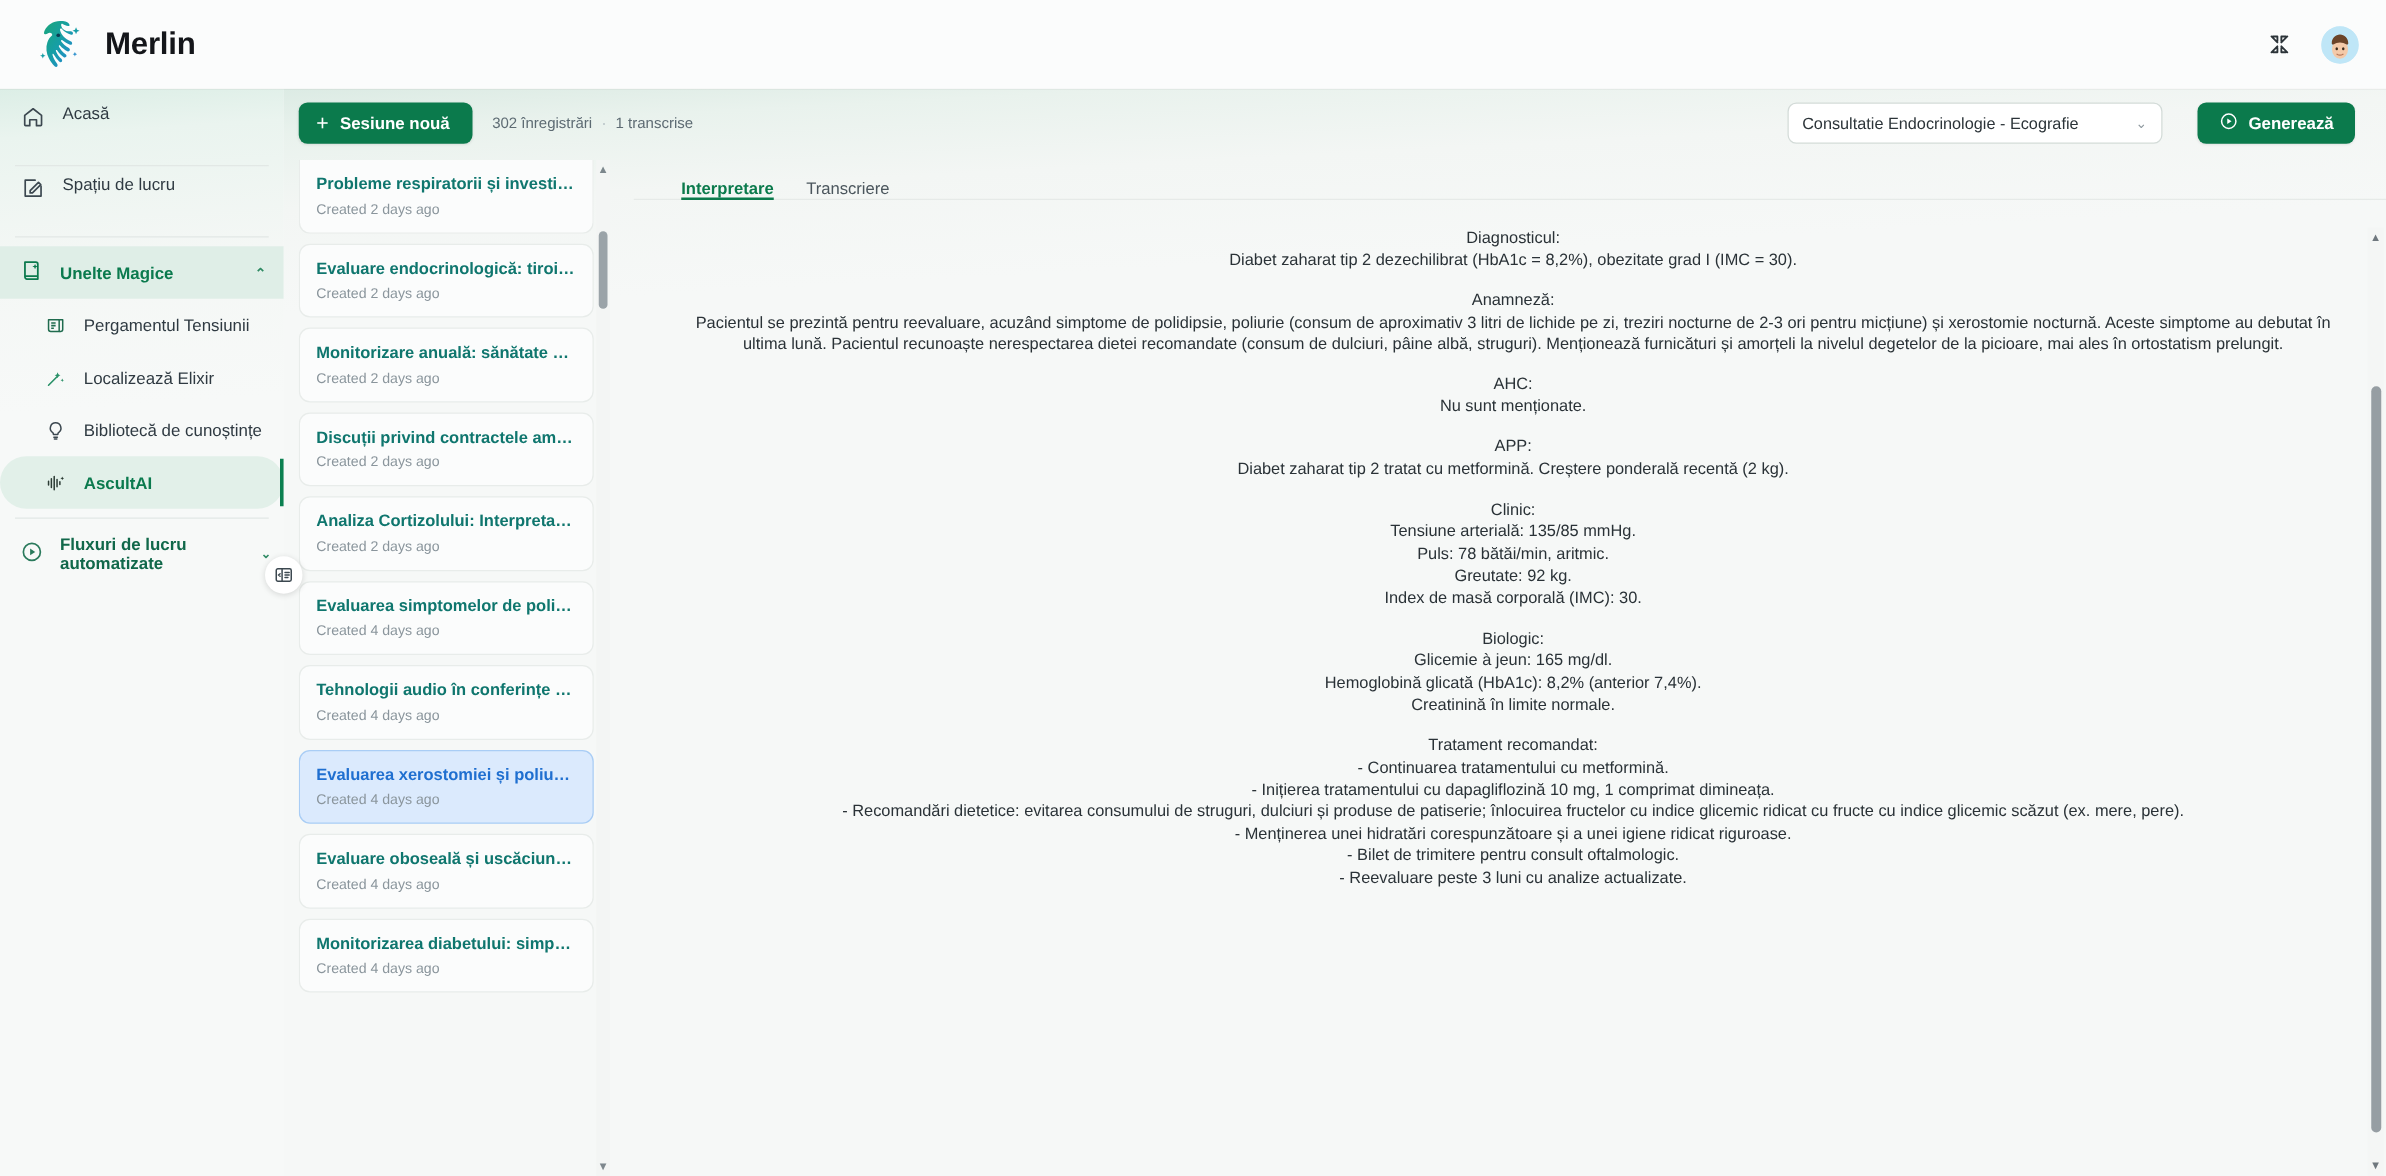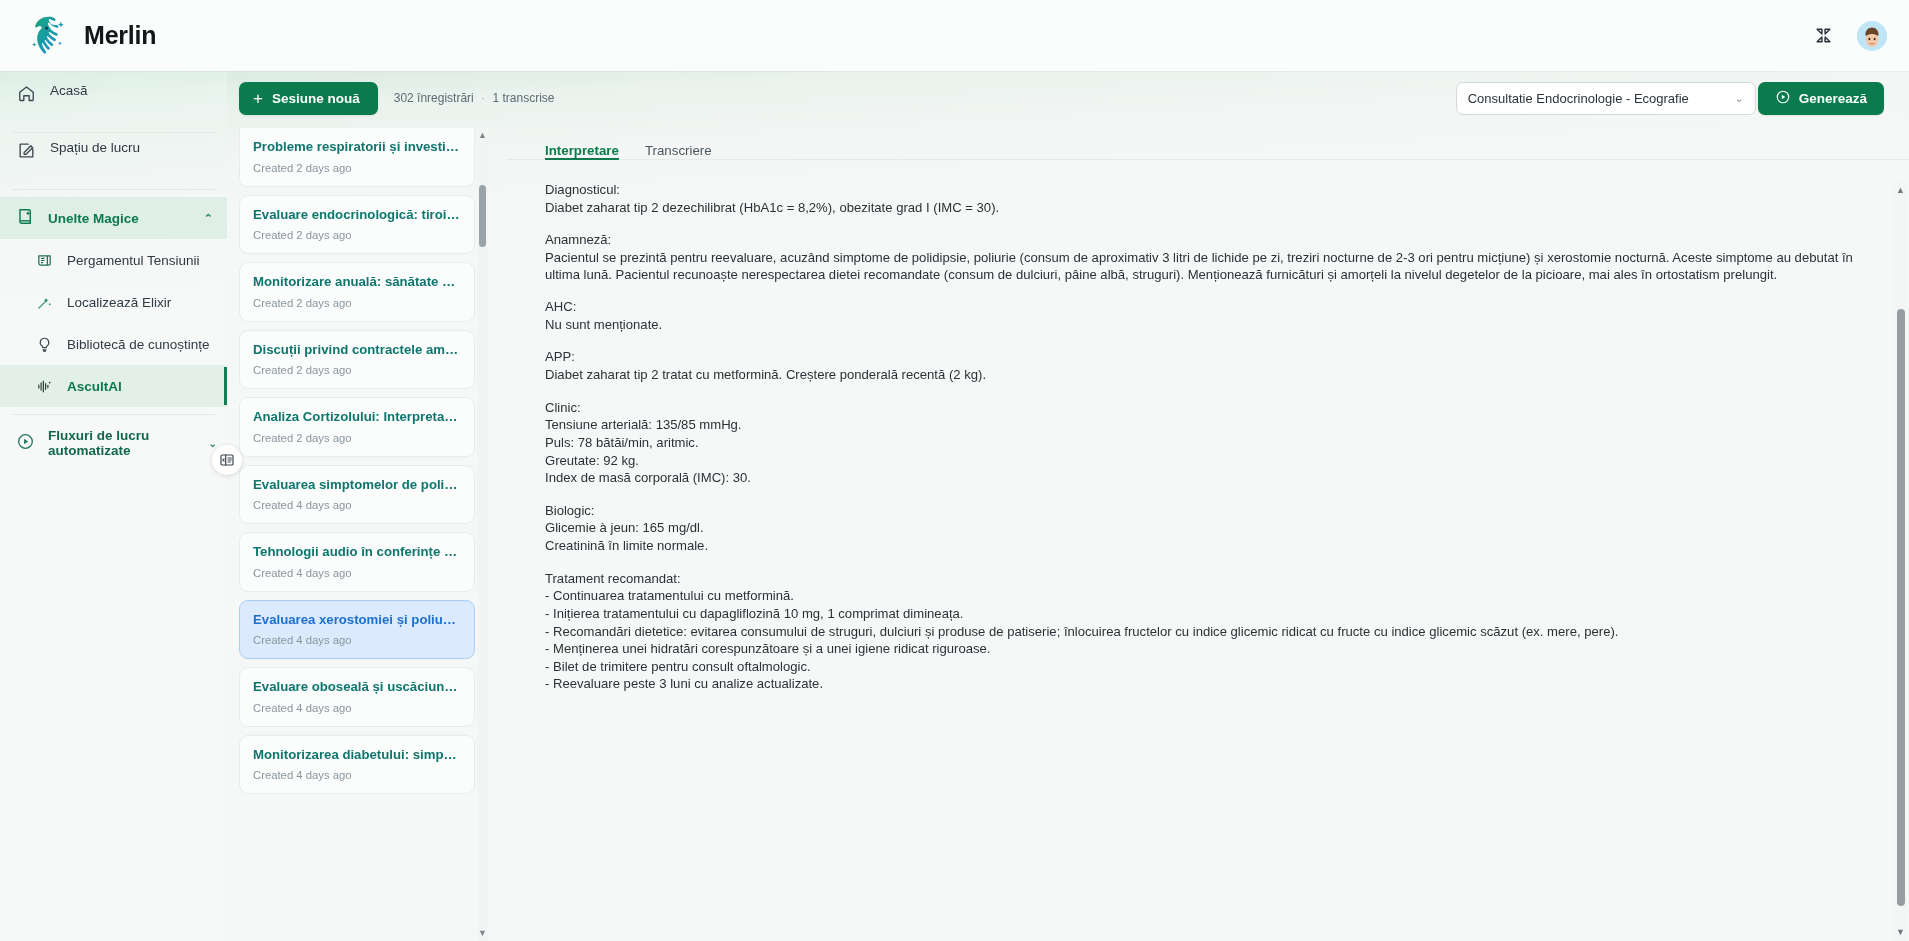--- a/index.html
+++ b/index.html
@@ -50,21 +50,21 @@
     height: 42px; padding: 0 14px 0 16px; cursor: pointer;
     background: #dfeee7; color: #0b7a4e; font-weight: bold; font-size: 13.5px;
   }
   .nav-group-head .caret { margin-left: auto; font-size: 11px; color: #2e8a63; }
   .nav-sub {
     display: flex; align-items: center; gap: 13px;
     height: 42px; padding: 0 14px 0 34px; cursor: pointer;
     font-size: 13.5px; color: #2f3a42; position: relative;
   }
   .nav-sub .nv-ico { width: 20px; height: 20px; flex: 0 0 20px; display: flex; align-items: center; justify-content: center; }
-  .nav-sub.active { background: #e2f0e9; color: #0b7a4e; font-weight: bold; }
+  .nav-sub.active { background: #e2f0e9; color: #0b7a4e; font-weight: bold; border-radius: 21px; }
   .nav-sub.active:after { content: ""; position: absolute; right: 0; top: 2px; bottom: 2px; width: 3px; background: #0b8050; }
   .nav-bottom { display: flex; align-items: center; gap: 13px; height: 42px; padding: 0 10px 0 16px; cursor: pointer;
     font-size: 13.5px; color: #11684a; font-weight: bold; }
   .nav-bottom .caret { margin-left: -4px; font-size: 10px; color: #2e8a63; }
 
   .panel-toggle {
     position: absolute; left: 212px; top: 374px; width: 30px; height: 30px;
     border-radius: 50%; background: #ffffff; box-shadow: 0 1px 5px rgba(0,0,0,0.14);
     display: flex; align-items: center; justify-content: center; cursor: pointer; z-index: 30;
   }
@@ -81,21 +81,21 @@
   }
   .btn-new {
     background: #0b7a4c; color: #fff; border: none; border-radius: 7px;
     height: 33px; padding: 0 18px 0 14px; font-size: 13.5px; font-weight: bold;
     display: inline-flex; align-items: center; gap: 9px; cursor: pointer;
     font-family: "Liberation Sans", sans-serif; box-shadow: 0 1px 2px rgba(0,0,0,0.08);
   }
   .btn-new .plus { font-size: 17px; font-weight: normal; line-height: 1; }
   .counts { font-size: 12px; color: #5d6b73; }
   .counts .dot { color: #a8b4ba; margin: 0 4px; }
-  .toolbar-right { margin-left: auto; display: flex; align-items: center; gap: 2px; }
+  .toolbar-right { margin-left: auto; display: flex; align-items: center; gap: 28px; }
   .select {
     width: 300px; height: 33px; border: 1px solid #d3dbd8; border-radius: 7px;
     background: #fff; display: flex; align-items: center; padding: 0 11px;
     font-size: 13px; color: #2c3439; cursor: pointer;
   }
   .select .sel-caret { margin-left: auto; color: #8a959b; font-size: 11px; }
   .btn-gen {
     background: #0b7a4c; color: #fff; border: none; border-radius: 7px;
     height: 33px; padding: 0 17px; font-size: 13.5px; font-weight: bold;
     display: inline-flex; align-items: center; gap: 8px; cursor: pointer;
@@ -135,21 +135,21 @@
 
   
   .doc-col { flex: 1; min-width: 0; display: flex; flex-direction: column; padding: 0 0 0 16px; }
   .tabs { display: flex; gap: 26px; padding: 18px 0 0 38px; flex: 0 0 auto; border-bottom: 1px solid #e6eae8; }
   .tab {
     font-size: 13.3px; color: #4b565d; cursor: pointer;
     border-bottom: 2px solid transparent; margin-bottom: -1px;
   }
   .tab.active { color: #0b7a4c; font-weight: bold; border-bottom-color: #0b7a4c; }
 
-  .doc-wrap { flex: 1; min-height: 0; display: flex; padding: 22px 0 0 0; }
+  .doc-wrap { flex: 1; min-height: 0; display: flex; padding: 22px 0 0 0; text-align: center; }
   .doc {
     flex: 1; min-width: 0; overflow: hidden;
     padding: 0 18px 0 38px; font-size: 13.1px; color: #2a3237; line-height: 1.27;
   }
   .doc p { margin: 0; }
   .doc .gap { height: 15px; }
   .doc .line { margin-bottom: 1px; }
 
   .dscroll {
     width: 13px; flex: 0 0 13px; background: #f4f6f5; margin-right: 2px;
@@ -412,20 +412,21 @@
                 <p class="line">Diabet zaharat tip 2 tratat cu metformină. Creștere ponderală recentă (2 kg).</p>
                 <div class="gap"></div>
                 <p class="line">Clinic:</p>
                 <p class="line">Tensiune arterială: 135/85 mmHg.</p>
                 <p class="line">Puls: 78 bătăi/min, aritmic.</p>
                 <p class="line">Greutate: 92 kg.</p>
                 <p class="line">Index de masă corporală (IMC): 30.</p>
                 <div class="gap"></div>
                 <p class="line">Biologic:</p>
                 <p class="line">Glicemie à jeun: 165 mg/dl.</p>
+                <p class="line">Hemoglobină glicată (HbA1c): 8,2% (anterior 7,4%).</p>
                 <p class="line">Creatinină în limite normale.</p>
                 <div class="gap"></div>
                 <p class="line">Tratament recomandat:</p>
                 <p class="line">- Continuarea tratamentului cu metformină.</p>
                 <p class="line">- Inițierea tratamentului cu dapagliflozină 10 mg, 1 comprimat dimineața.</p>
                 <p class="line">- Recomandări dietetice: evitarea consumului de struguri, dulciuri și produse de patiserie; înlocuirea fructelor cu indice glicemic ridicat cu fructe cu indice glicemic scăzut (ex. mere, pere).</p>
                 <p class="line">- Menținerea unei hidratări corespunzătoare și a unei igiene ridicat riguroase.</p>
                 <p class="line">- Bilet de trimitere pentru consult oftalmologic.</p>
                 <p class="line">- Reevaluare peste 3 luni cu analize actualizate.</p>
               </div>

